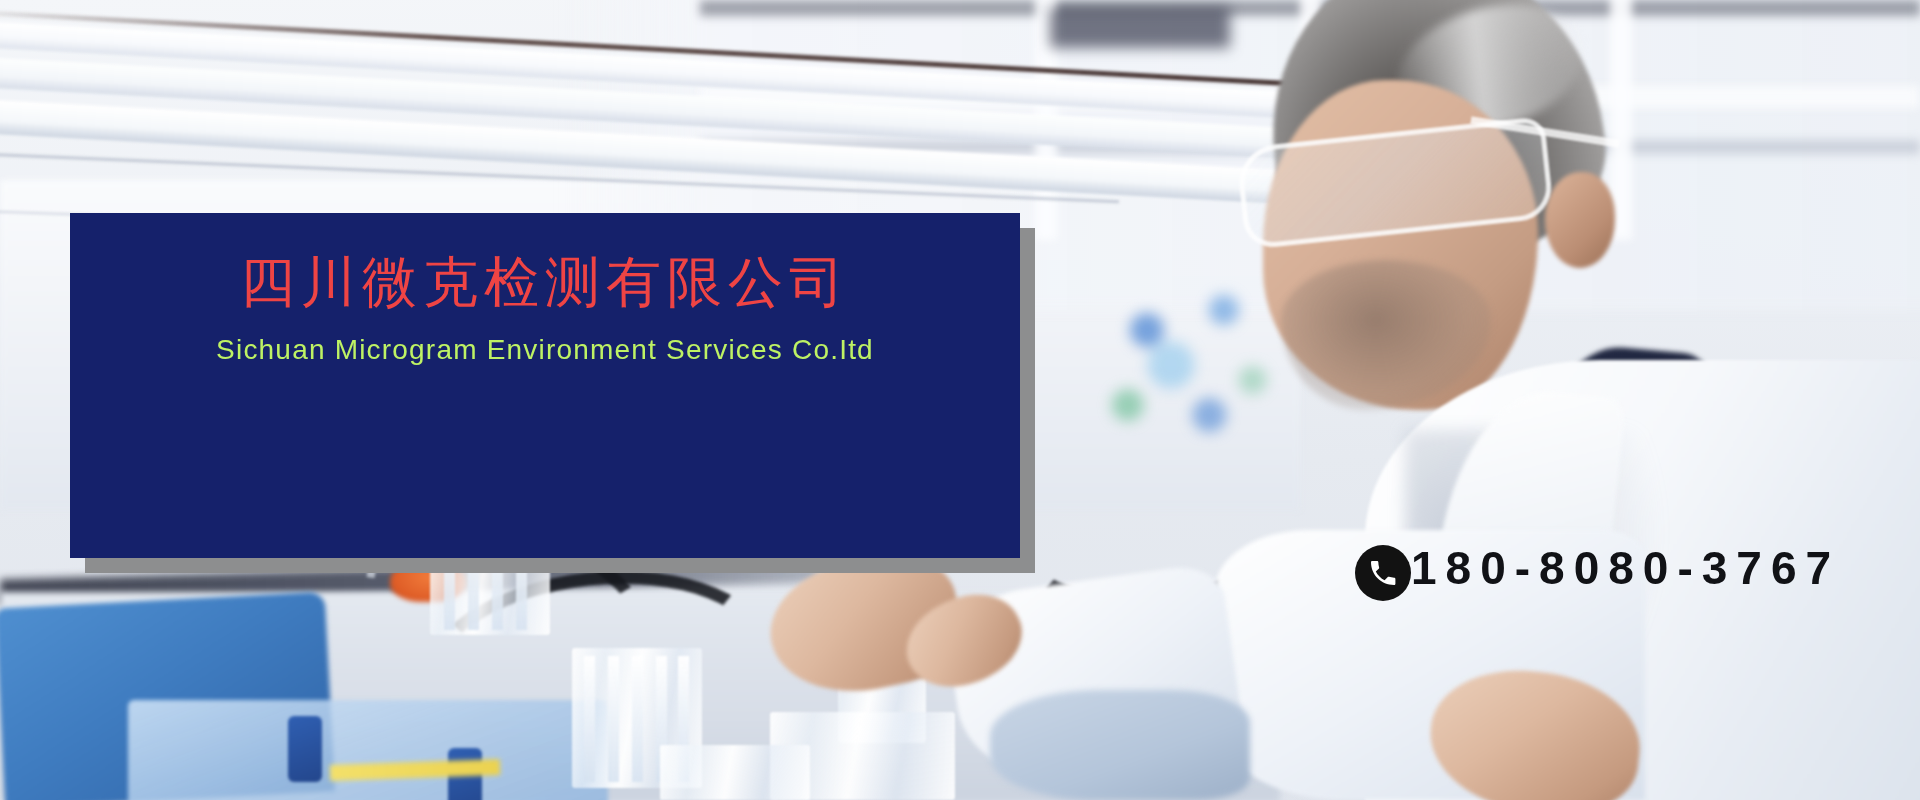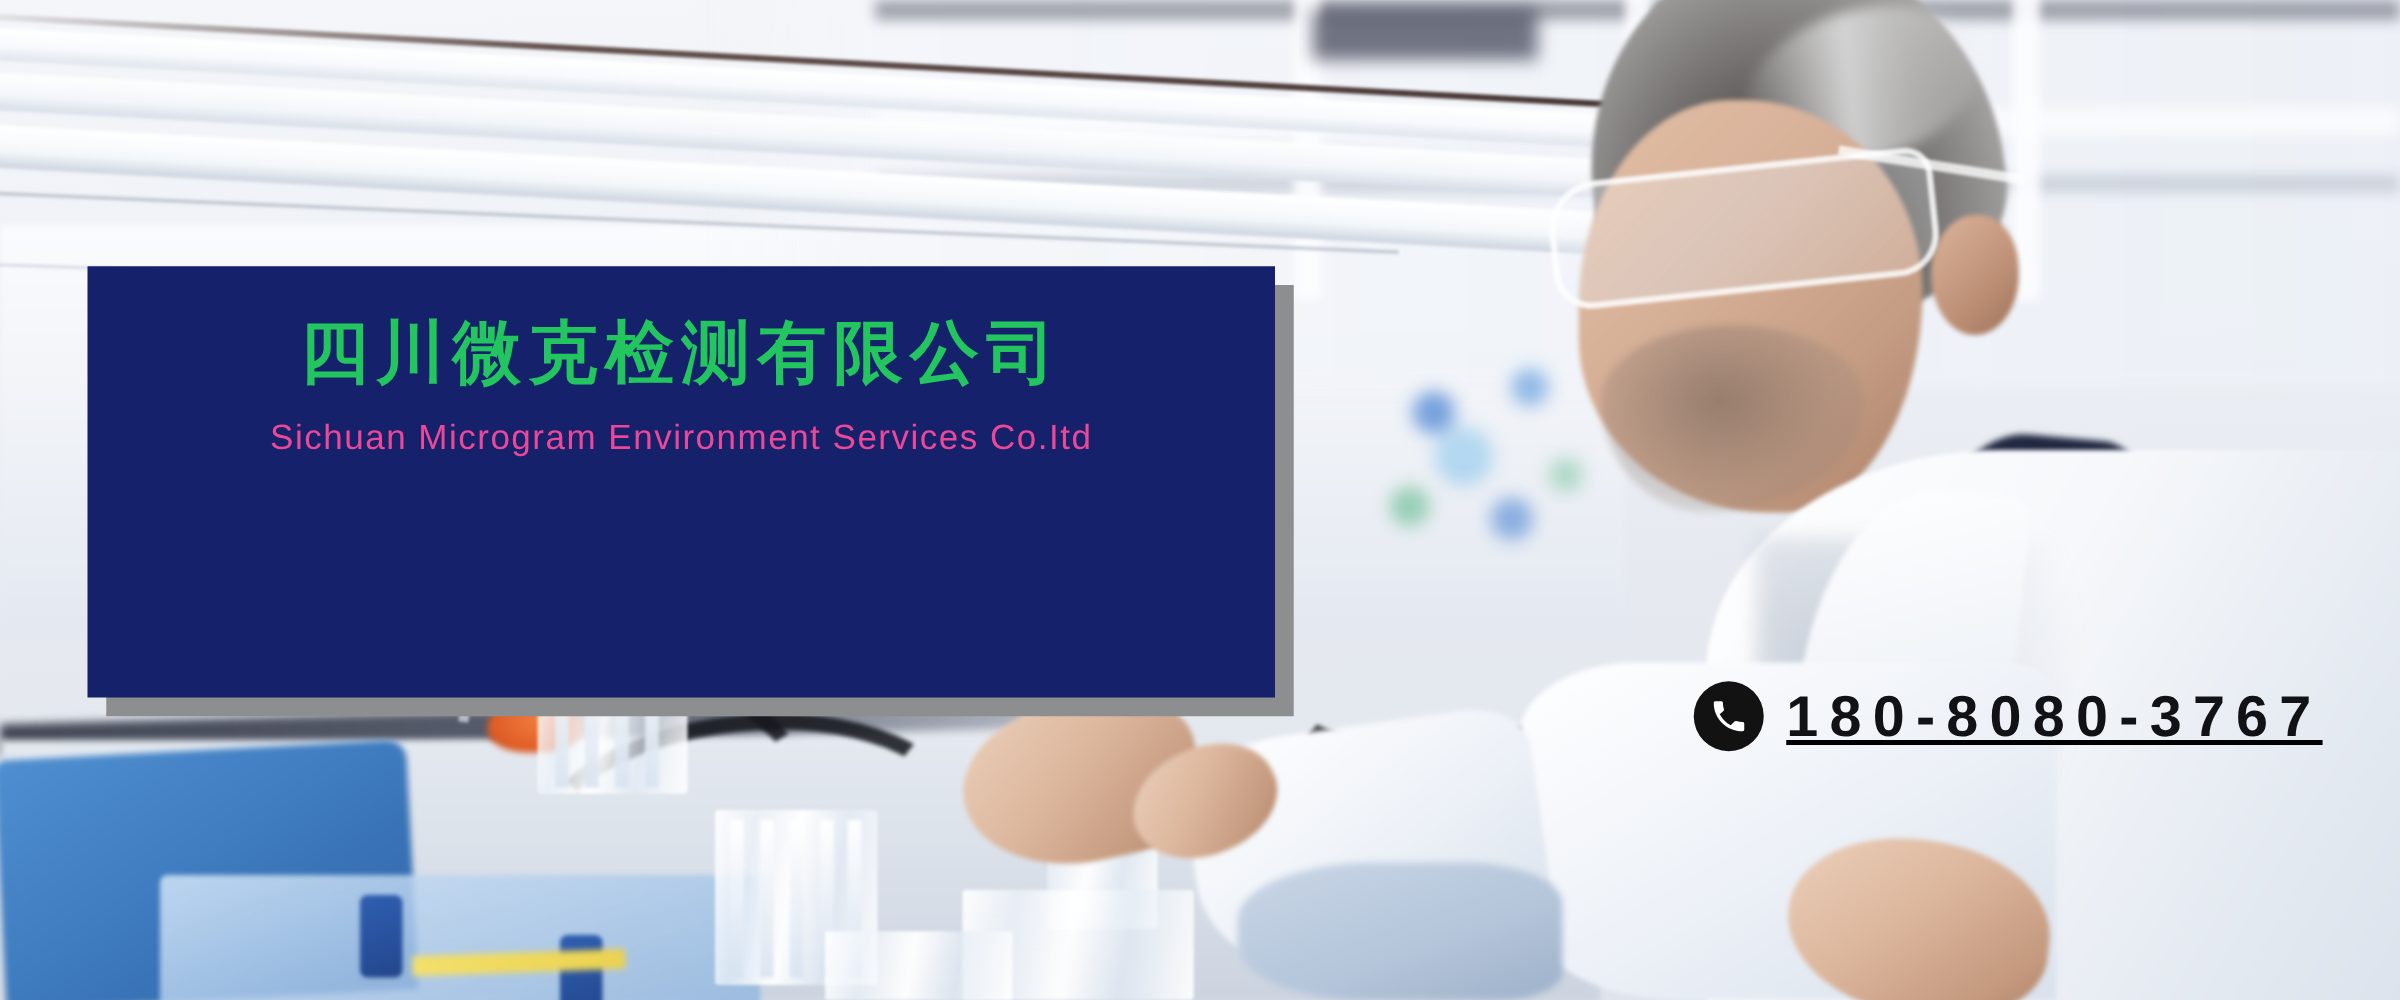--- a/index.html
+++ b/index.html
@@ -313,30 +313,30 @@
     left: 70px;
     top: 213px;
     width: 950px;
     height: 345px;
     background: #15216b;
     display: flex;
     flex-direction: column;
     align-items: center;
   }
   .panel-title {
-    color: #22c55e;
+    color: #ef4444;
     font-size: 55px;
     line-height: 1;
     letter-spacing: 6px;
-    font-weight: 700;
+    font-weight: 400;
     margin-top: 42px;
     white-space: nowrap;
   }
   .panel-subtitle {
-    color: #ec4899;
+    color: #bef264;
     font-size: 28px;
     line-height: 1;
     letter-spacing: 1.2px;
     font-weight: 400;
     margin-top: 26px;
     white-space: nowrap;
   }
   .panel-services {
     color: #ffffff;
     font-size: 27px;
@@ -346,23 +346,20 @@
     margin-top: 50px;
     white-space: nowrap;
   }
 
   
   .phone-block {
     position: absolute;
     left: 1355px;
     top: 545px;
     display: flex;
-    align-items: center;
-    gap: 18px;
-    text-decoration: underline;
   }
   .phone-icon {
     width: 56px;
     height: 56px;
     border-radius: 50%;
     background: #121212;
     display: flex;
     align-items: center;
     justify-content: center;
     flex: 0 0 auto;

